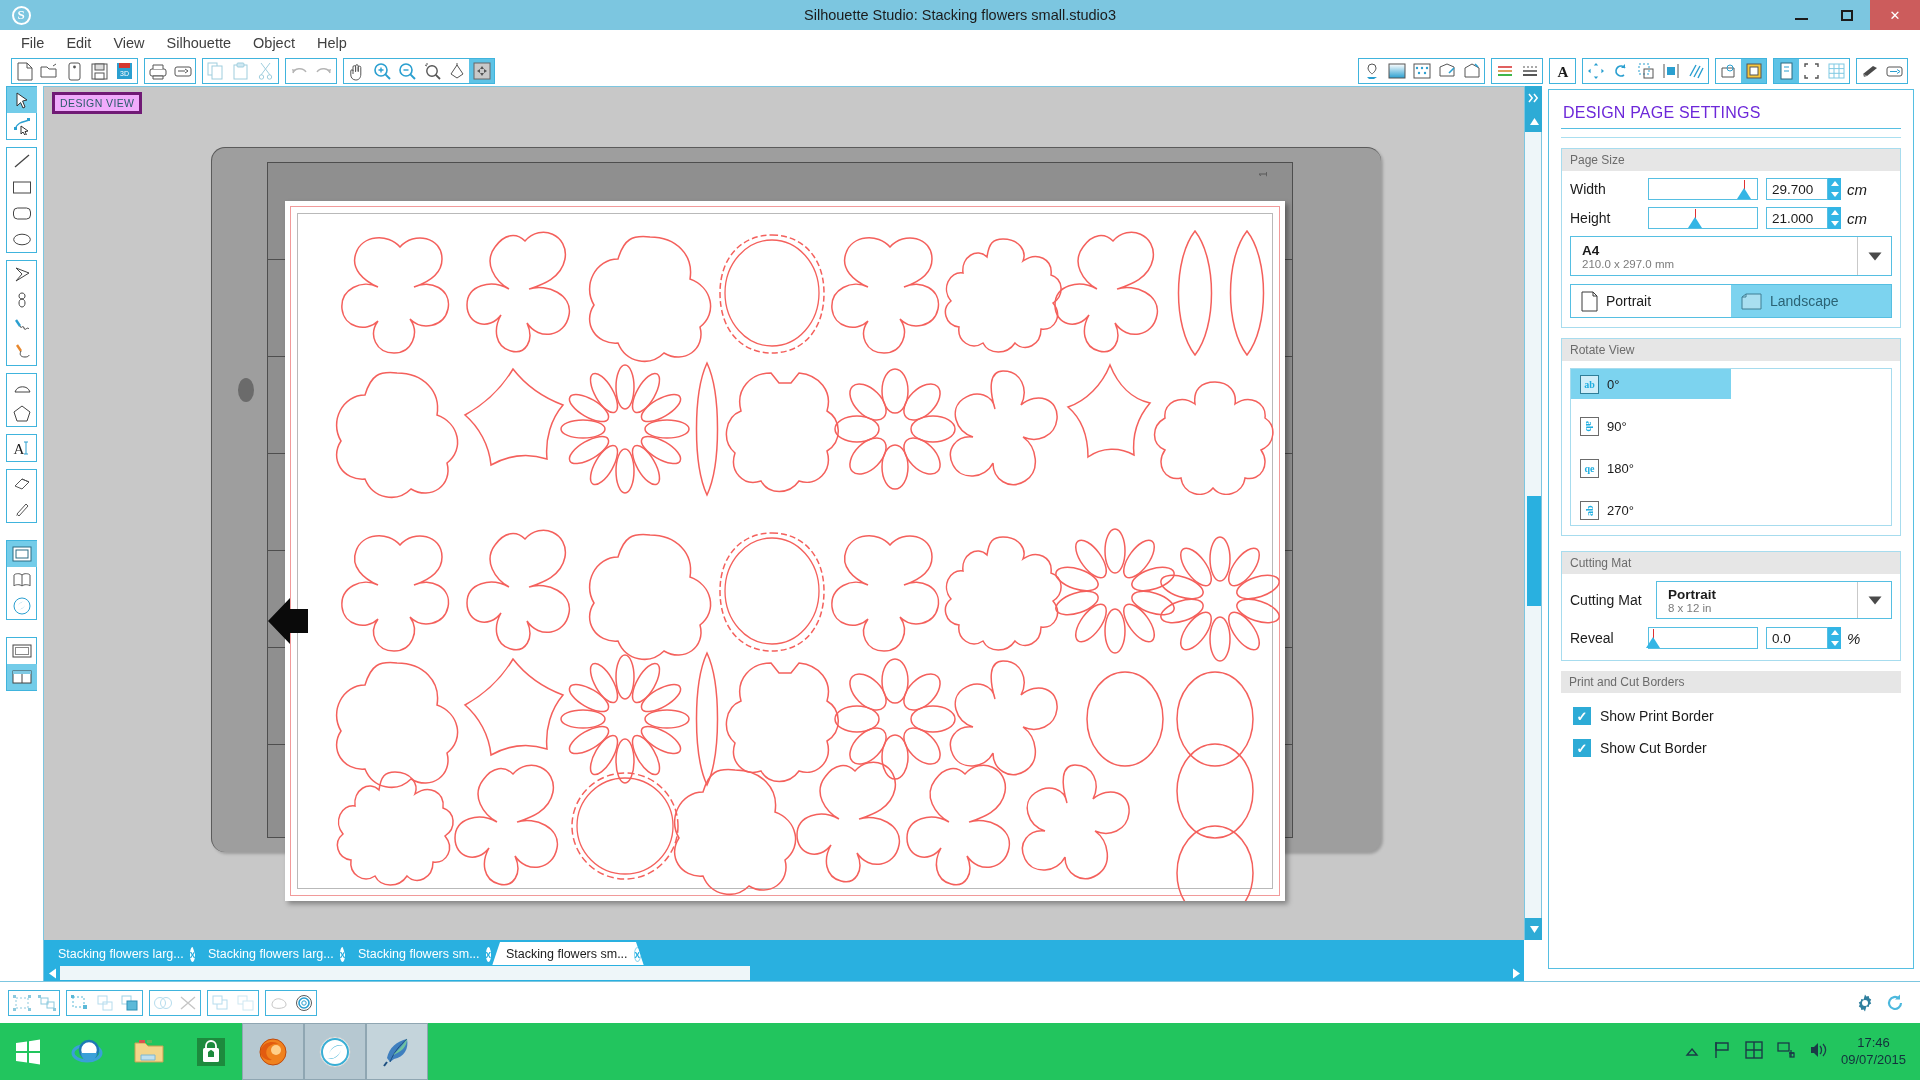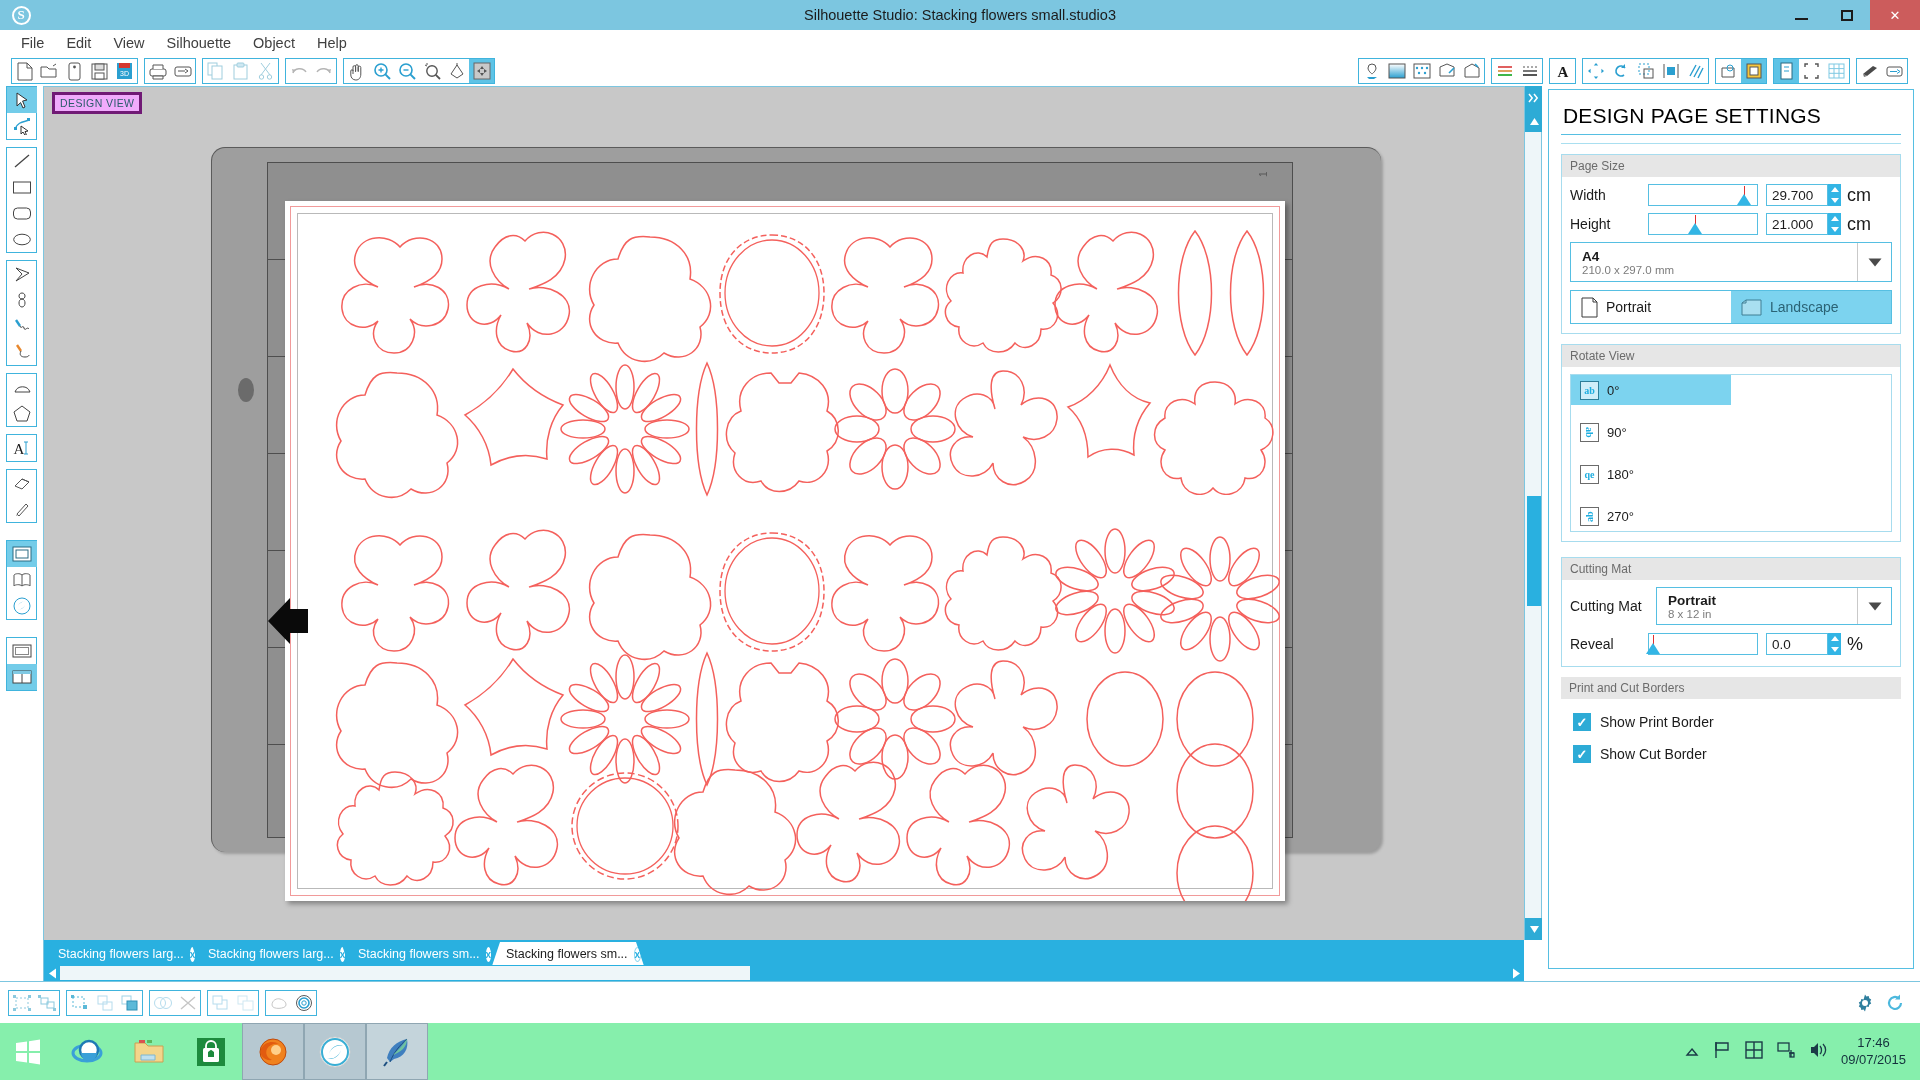--- a/index.html
+++ b/index.html
@@ -178,21 +178,21 @@
   .rightpanel {
     position: absolute; left: 1542px; top: 86px; width: 378px; height: 895px;
     background: #ffffff;
   }
   .rp-card {
     position: absolute; left: 6px; top: 3px; width: 366px; height: 880px;
     border: 1px solid #56bfe2;
     background: #ffffff;
   }
   .rp-title {
-    font-size: 21px; color: #000000; padding: 14px 0 6px 14px; letter-spacing: 0.2px;
+    font-size: 16px; color: #6d28d9; padding: 14px 0 6px 14px; letter-spacing: 0.2px;
   }
   .rp-divider { height: 1px; background: #56bfe2; margin: 0 12px 8px 12px; }
   .rp-divider2 { height: 1px; background: #a9dff0; margin: 2px 12px 10px 12px; }
 
   .section-box { margin: 0 12px 0 12px; border: 1px solid #a7dcee; }
   .section-head {
     background: #e6e6e6; color: #6b6b6b; font-size: 12px;
     padding: 4px 8px;
   }
   .section-body { padding: 7px 8px 9px 8px; }
@@ -213,21 +213,21 @@
     width: 62px; height: 22px; border: 1px solid #56bfe2; background: #ffffff;
     font-size: 13.5px; color: #1b1b1b; display: flex; align-items: center; padding-left: 5px;
   }
   .spin {
     width: 13px; height: 22px; background: #33b5e5; margin-right: 6px;
     display: flex; flex-direction: column; align-items: center; justify-content: space-around;
   }
   .spin i { display:block; width:0;height:0; border-left:4px solid transparent; border-right:4px solid transparent; }
   .spin i.up { border-bottom: 5px solid #ffffff; }
   .spin i.dn { border-top: 5px solid #ffffff; }
-  .unit { font-size: 18px; color: #1b1b1b; }
+  .unit { font-size: 15px; color: #1b1b1b; font-style: italic; }
 
   .combo {
     margin-top: 4px; height: 40px; border: 1px solid #56bfe2; background: #ffffff;
     display: flex; align-items: center; position: relative;
   }
   .combo-main { padding-left: 11px; }
   .combo-t1 { font-size: 13.5px; color: #1b1b1b; font-weight: bold; }
   .combo-t2 { font-size: 11.5px; color: #7c7c7c; }
   .combo-arrow {
     position: absolute; right: 0; top: 0; width: 34px; height: 100%;
@@ -267,21 +267,21 @@
     position: absolute; left: 0; top: 981px; width: 1920px; height: 42px;
     background: #ffffff; border-top: 1px solid #7cc6e0;
     display: flex; align-items: center;
   }
   .bb-left { display: flex; align-items: center; padding-left: 8px; }
   .bb-right { position: absolute; right: 10px; display: flex; align-items: center; }
 
   
   .taskbar {
     position: absolute; left: 0; top: 1023px; width: 1920px; height: 57px;
-    background: #86efac;
+    background: #22c55e;
     display: flex; align-items: center;
   }
   .tb-start {
     width: 56px; height: 57px; display: flex; align-items: center; justify-content: center;
   }
   .tb-app {
     width: 62px; height: 57px; display: flex; align-items: center; justify-content: center;
     position: relative;
   }
   .tb-app.pinned { background: #b6c8d1; border: 1px solid #8fa6b2; }

